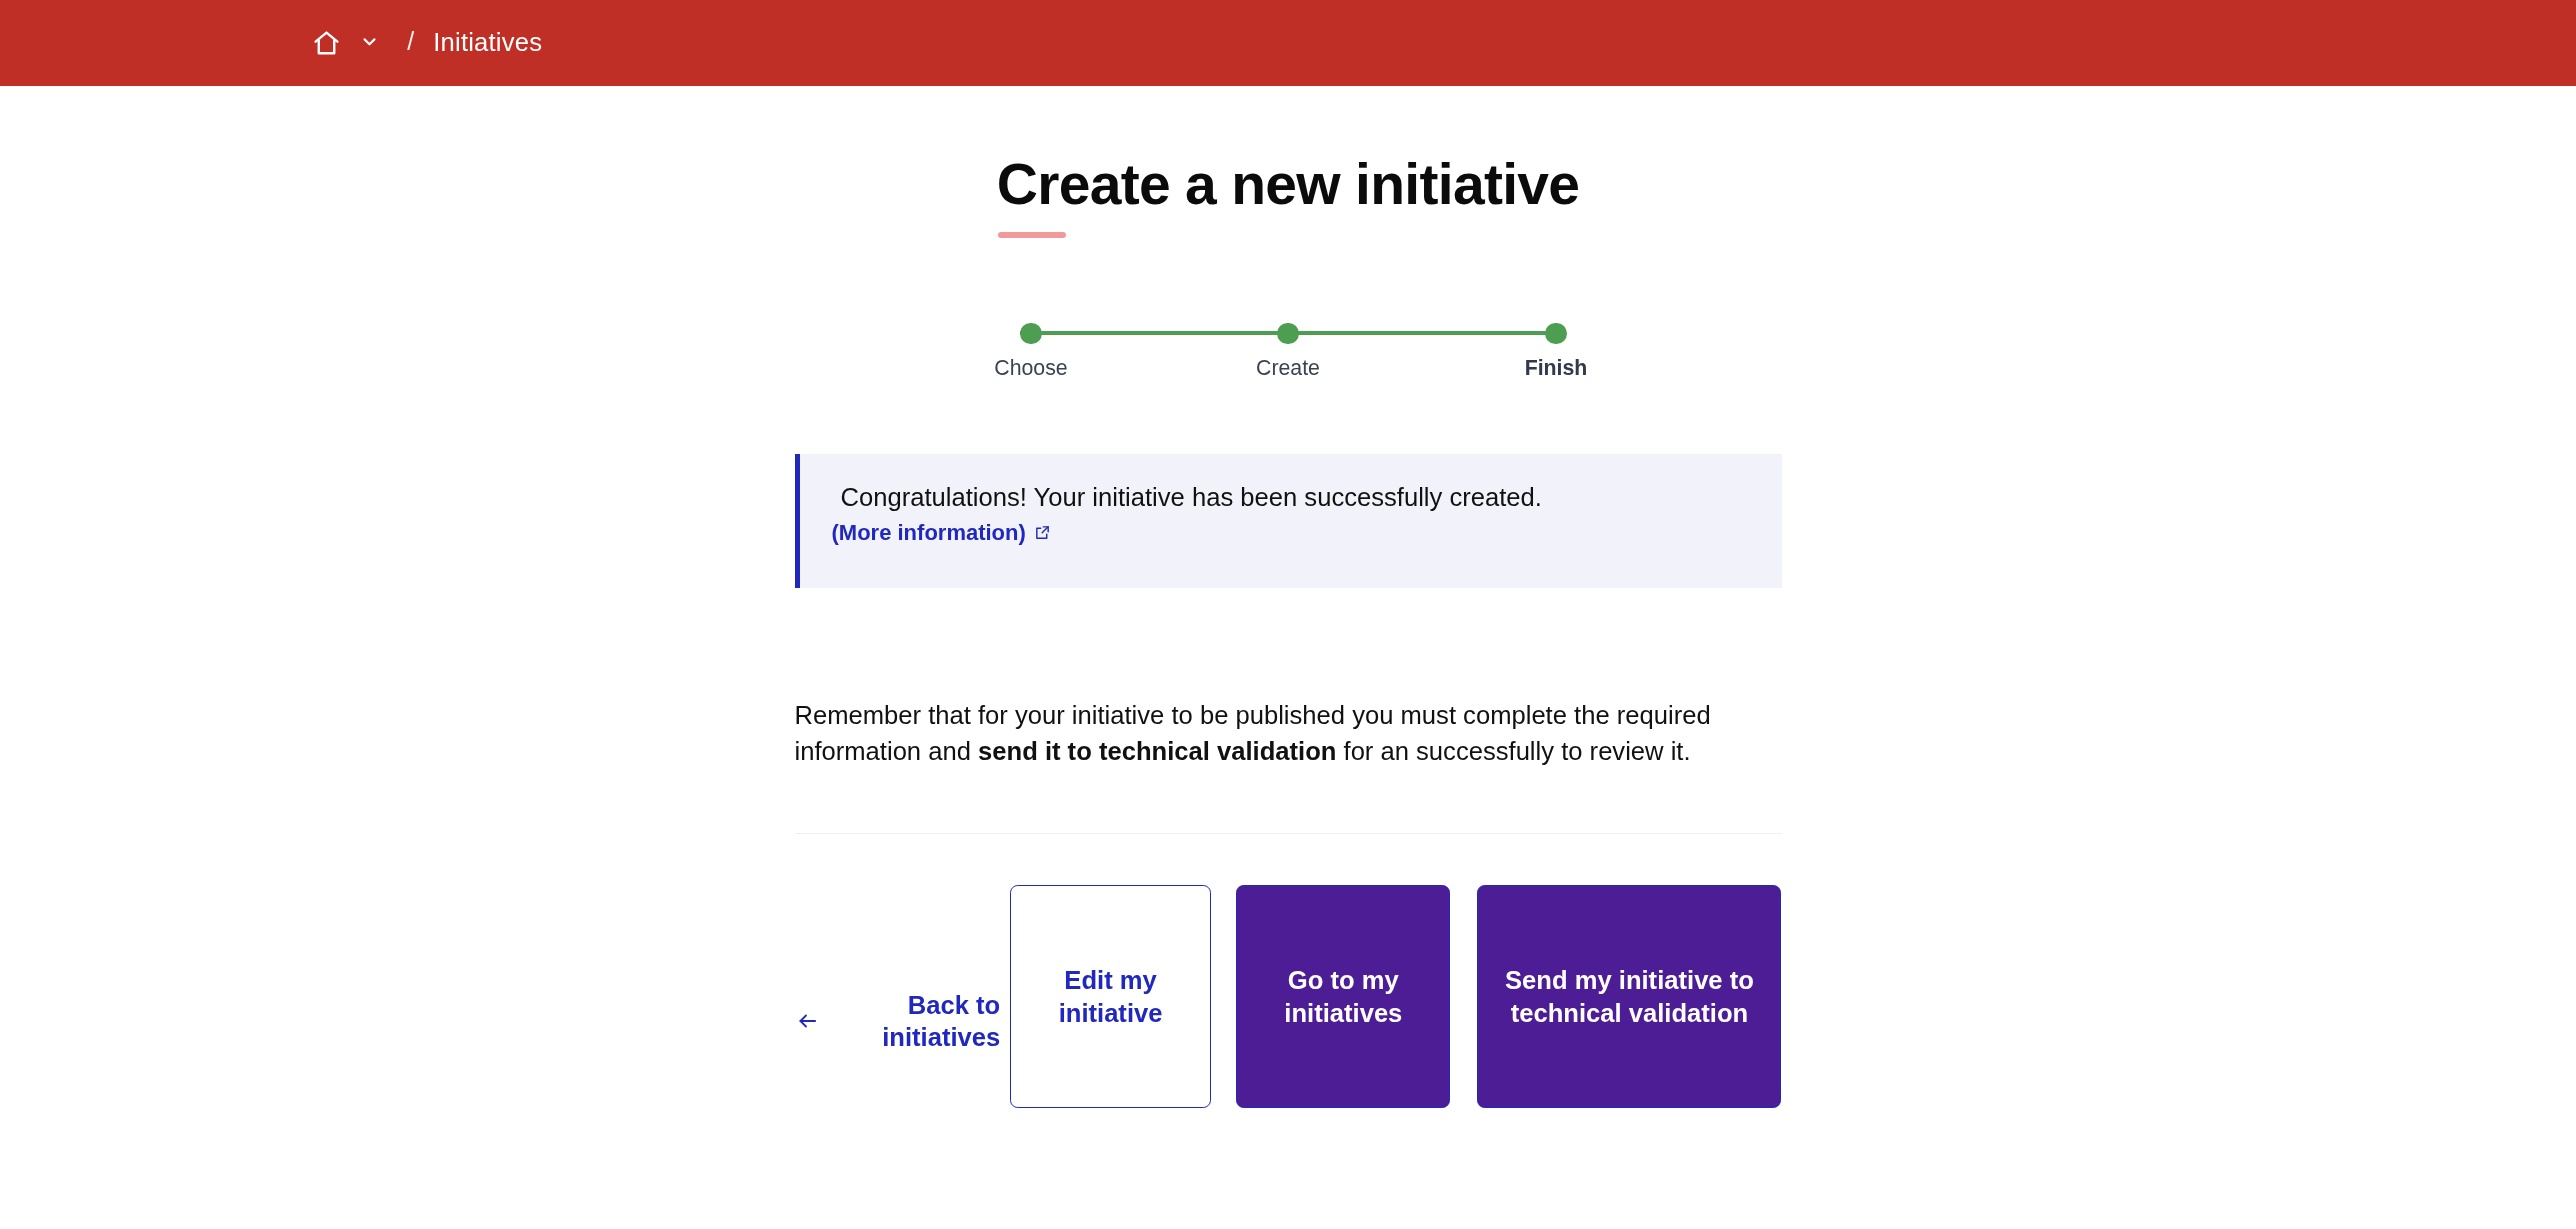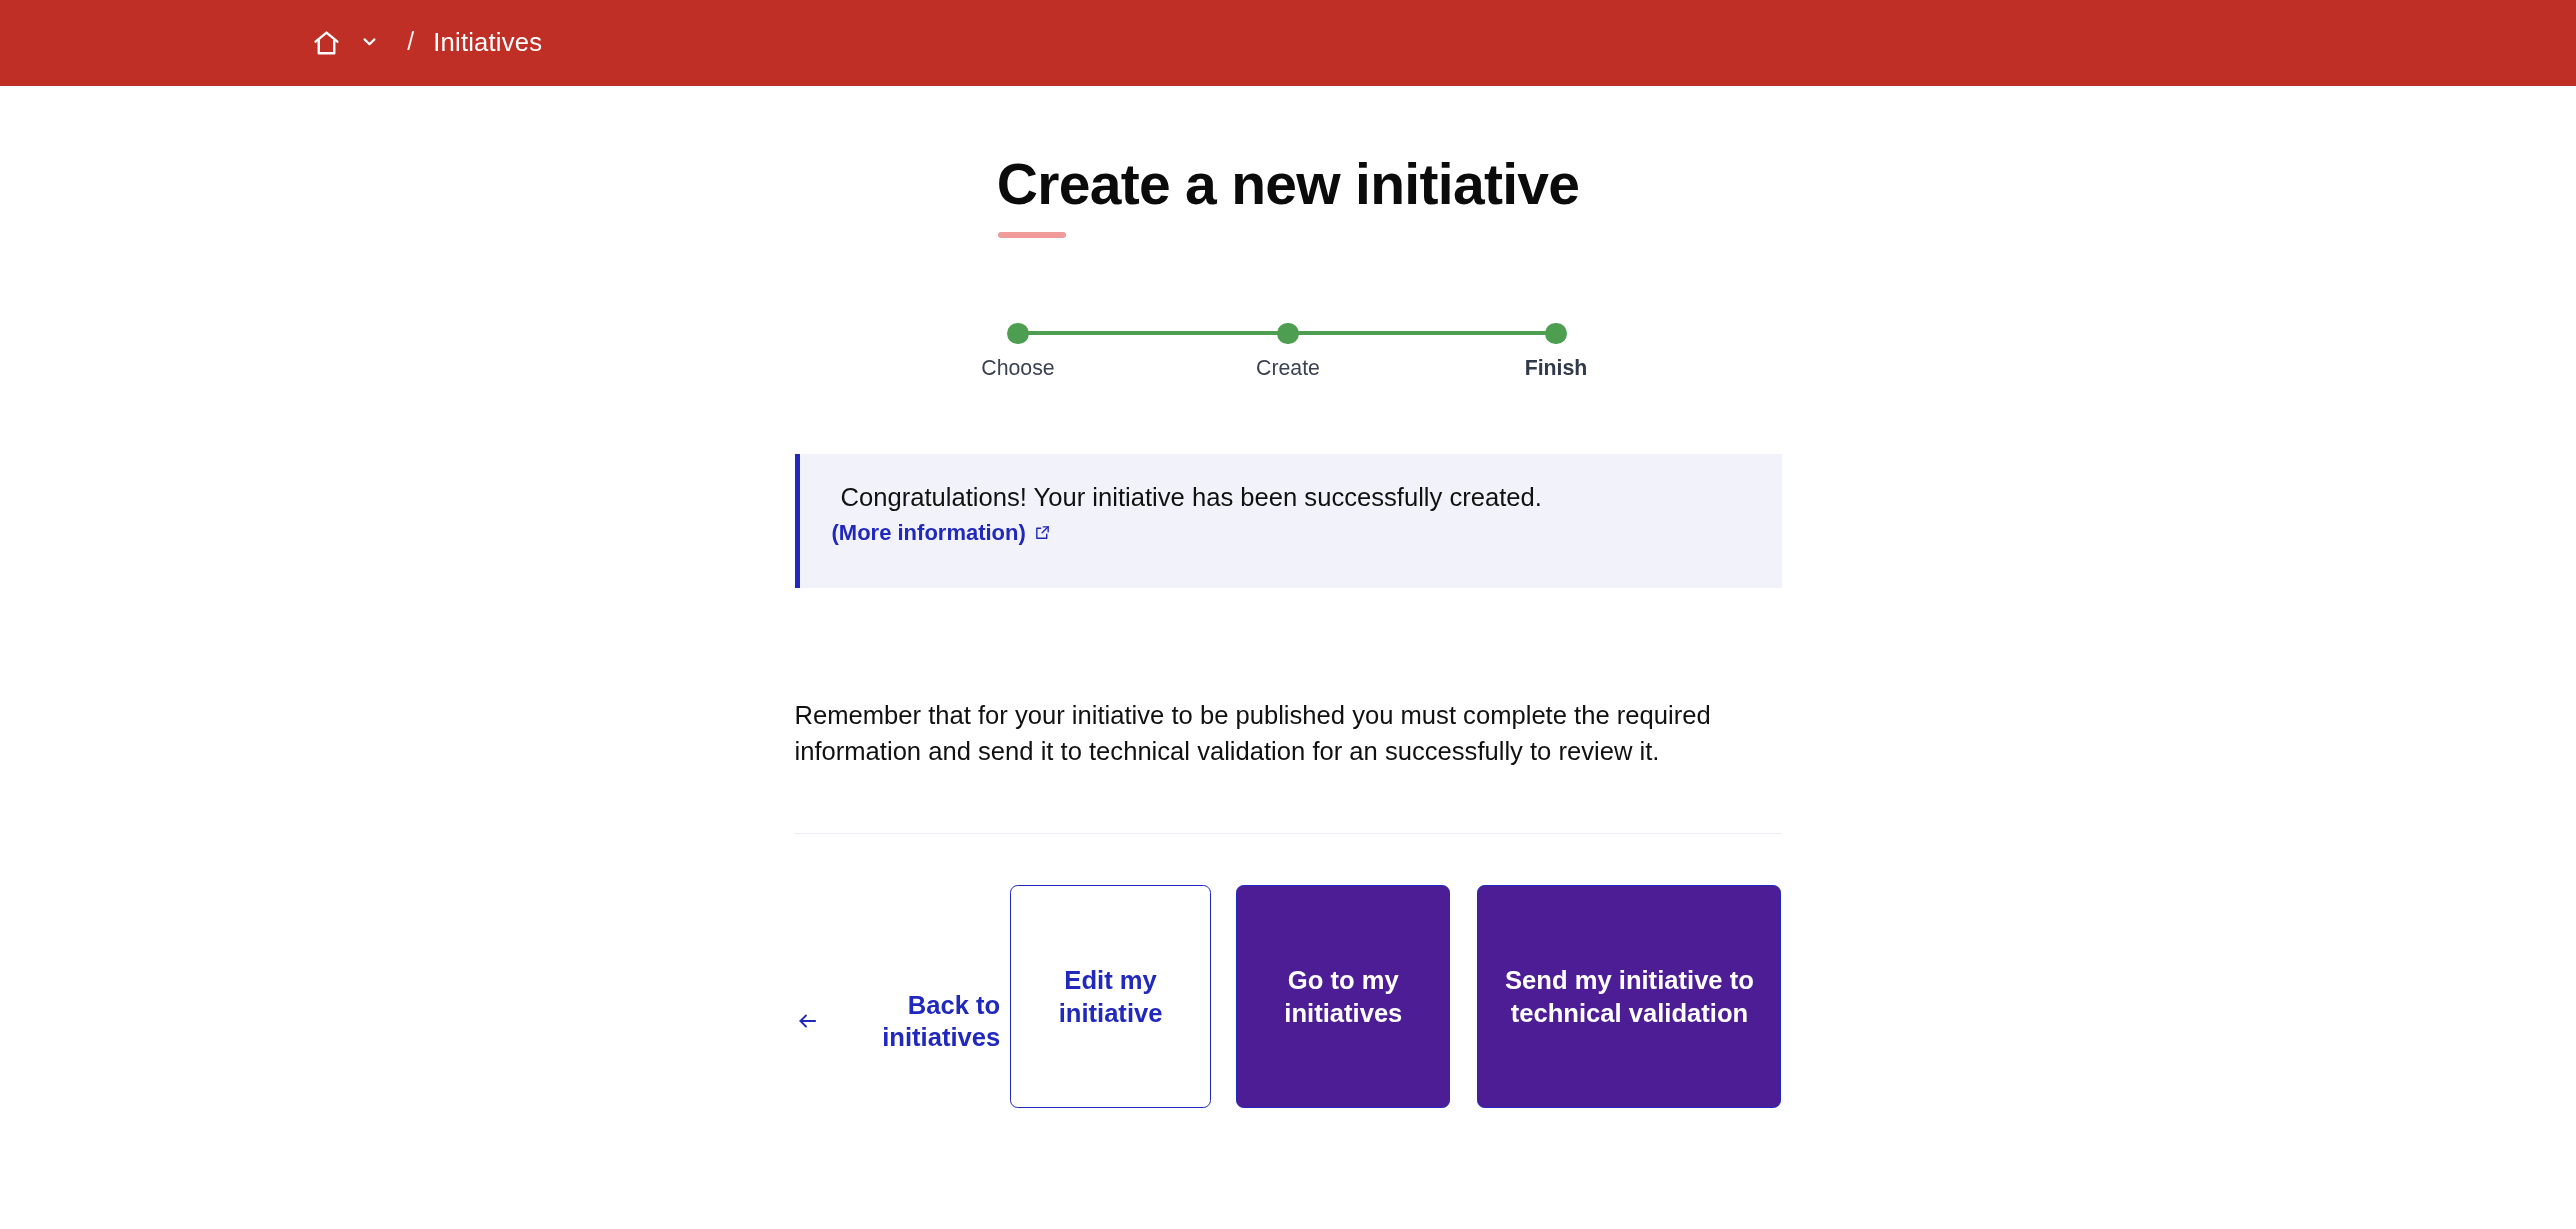--- a/index.html
+++ b/index.html
@@ -161,21 +161,21 @@
   .ext-icon { display: inline-flex; align-items: center; padding-bottom: 2.6px; }
 
   
   .body-para {
     margin-top: 109px;
     font-size: 25.6px;
     line-height: 1.42;
     color: #111111;
     max-width: 947px;
   }
-  .body-para b { font-weight: normal; margin-top: 42px; }
+  .body-para b { font-weight: bold; margin-top: 42px; }
 
   
   .divider {
     margin-top: 63px;
     height: 1.7px;
     background: #eceef5;
     width: 100%;
   }
 
   
@@ -259,21 +259,21 @@
   <div class="title-wrap">
     <div class="page-title">
       <span>Create a new initiative</span>
       <span class="title-accent"></span>
     </div>
   </div>
 
   <div class="stepper">
     <div class="step-track"></div>
 
-    <div class="step" style="left:13px;">
+    <div class="step" style="left:26px;">
       <div class="dot"></div>
       <div class="step-label">Choose</div>
     </div>
 
     <div class="step" style="left:283px;">
       <div class="dot"></div>
       <div class="step-label">Create</div>
     </div>
 
     <div class="step is-active" style="left:551px;">

